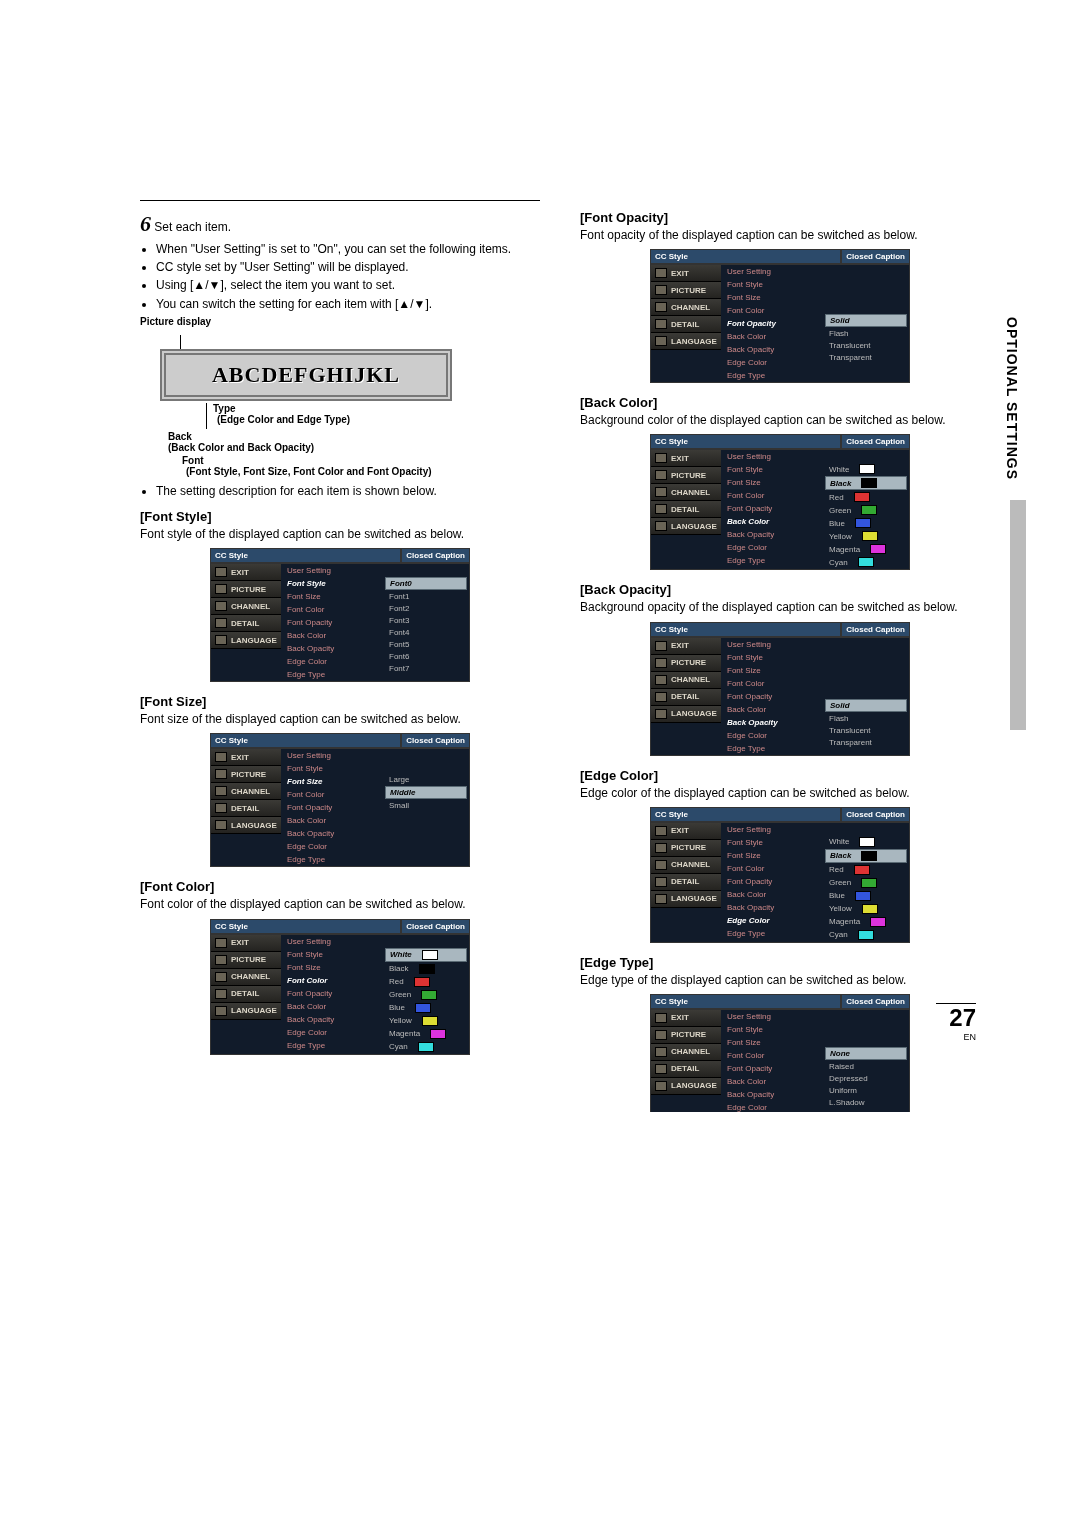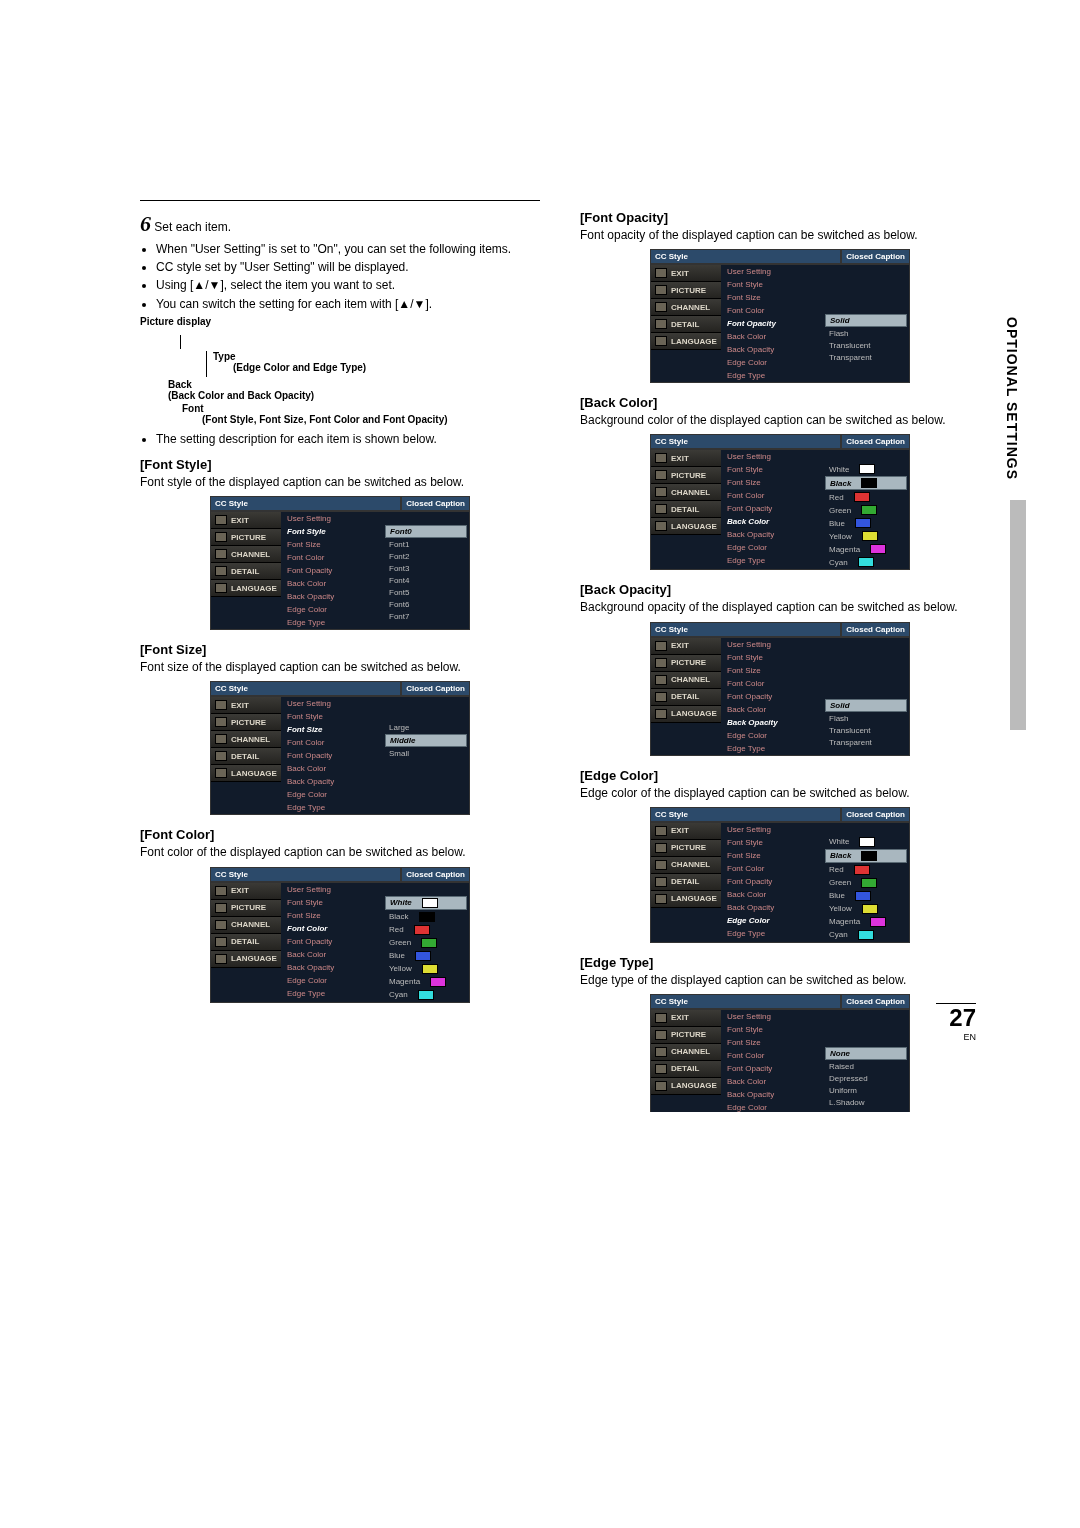--- a/index.html
+++ b/index.html
@@ -12,21 +12,21 @@
   .step-line{margin:4px 0}
   ul.bullets{margin:4px 0 4px 16px;padding:0}
   ul.bullets li{list-style:disc;margin:2px 0;line-height:1.35}
   .sub-label{font-weight:bold;font-size:10px;margin-top:4px}
   .section-head{font-weight:bold;font-size:13px;margin-top:10px}
   .section-text{margin:2px 0 6px 0;line-height:1.35}
   .picture-disp{margin:8px 0 6px 20px}
   .pd-box{border:6px double #777;background:#ccc;width:280px;height:40px;display:flex;align-items:center;justify-content:center;font-family:Georgia,serif;font-weight:bold;font-size:22px;letter-spacing:1px;text-shadow:1px 1px 0 #fff}
   .pd-tick{width:1px;height:14px;background:#000;margin-left:20px}
   .pd-tree{font-size:10px;font-weight:bold;margin-left:22px}
-  .pd-desc{font-size:10px;font-weight:bold;margin-left:20px}
+  .pd-desc{font-size:10px;font-weight:bold;margin-left:4px}
   .osd{width:260px;margin:4px auto 12px auto;font-size:8px;color:#aaa}
   .osd .hdr{display:flex}
   .osd .hdr .title{flex:1;color:#fff;background:#2c4a6a;border:1px solid #333;padding:2px 4px;font-weight:bold}
   .osd .hdr .cc{background:#2c4a6a;color:#fff;border:1px solid #333;padding:2px 4px;font-weight:bold}
   .osd .body{display:flex;border:1px solid #333;background:#111b2a}
   .osd .side{width:70px;display:flex;flex-direction:column}
   .osd .side .tab{padding:3px 4px;color:#dcd6c8;background:linear-gradient(#3b3a36,#242320);border-bottom:1px solid #000;display:flex;align-items:center;gap:4px;font-size:8px;font-weight:bold}
   .osd .side .tab .ico{width:10px;height:8px;background:#6a6456;border:1px solid #000}
   .osd .main{flex:1;display:flex}
   .osd .labels{flex:1}
@@ -58,20 +58,21 @@
         </div>
         <ul class="bullets">
           <li>When "User Setting" is set to "On", you can set the following items.</li>
           <li>CC style set by "User Setting" will be displayed.</li>
           <li>Using [▲/▼], select the item you want to set.</li>
           <li>You can switch the setting for each item with [▲/▼].</li>
         </ul>
         <div class="sub-label">Picture display</div>
         <div class="picture-disp">
           <div class="pd-tick"></div>
+          <div class="pd-box">ABCDEFGHIJKL</div>
           <div class="pd-tree">
             <div style="display:flex;align-items:flex-start;margin-top:2px">
               <div style="width:1px;height:26px;background:#000;margin-left:24px"></div>
               <div style="margin-left:6px">
                 <div>Type</div>
                 <div class="pd-desc">(Edge Color and Edge Type)</div>
               </div>
             </div>
             <div style="margin-left:-14px;margin-top:2px">
               <span>Back</span>

